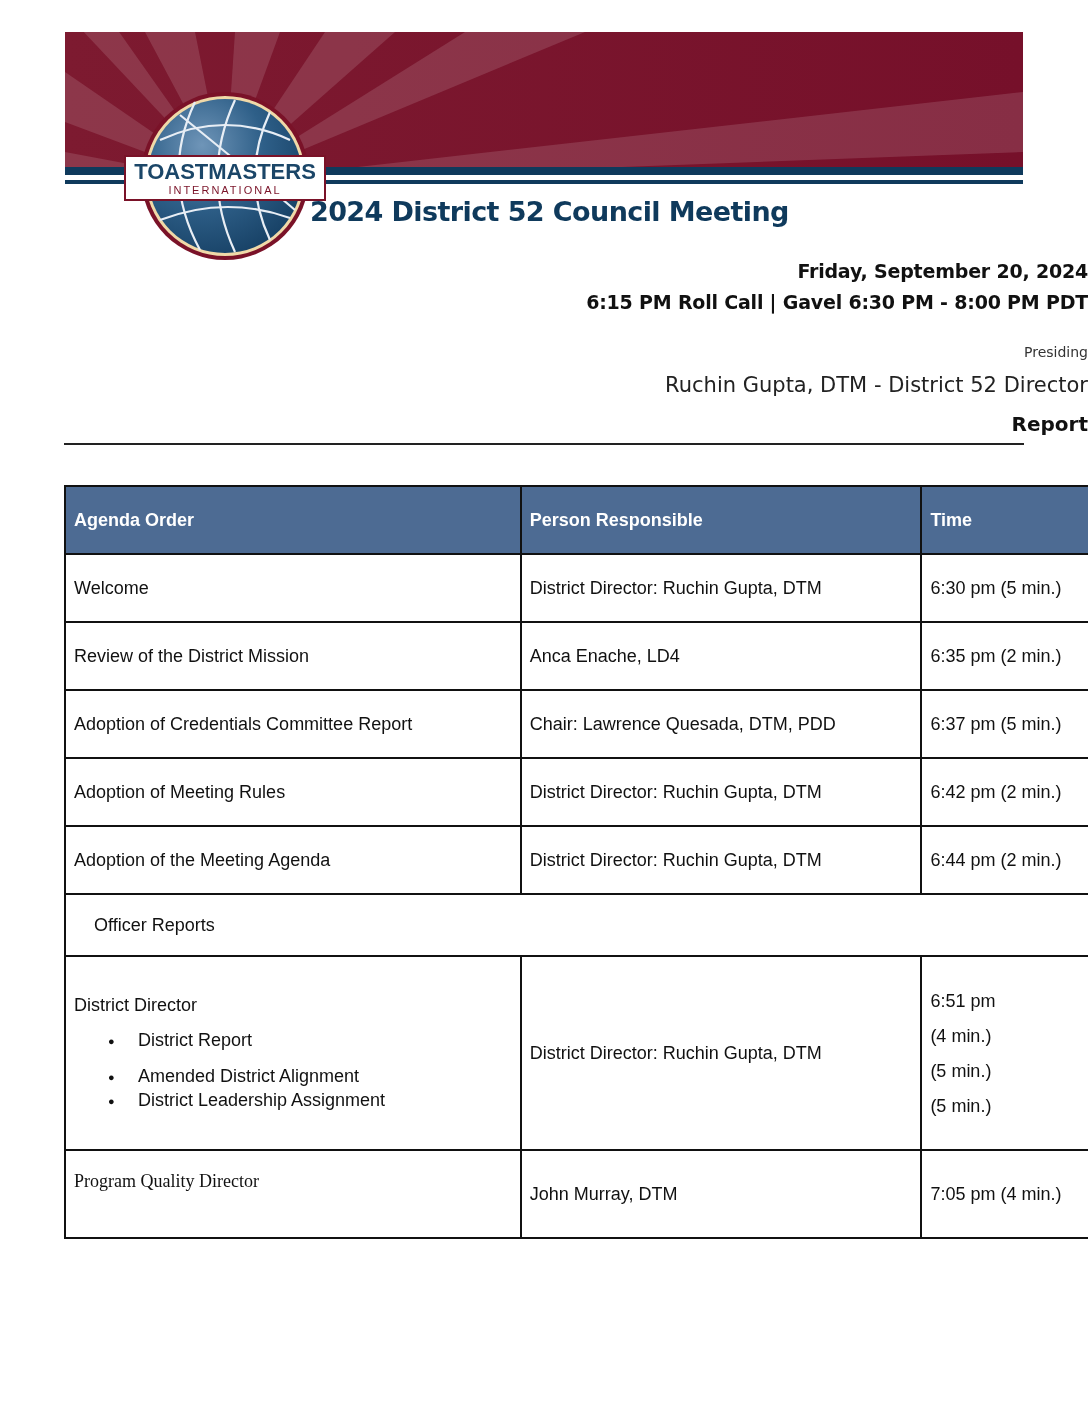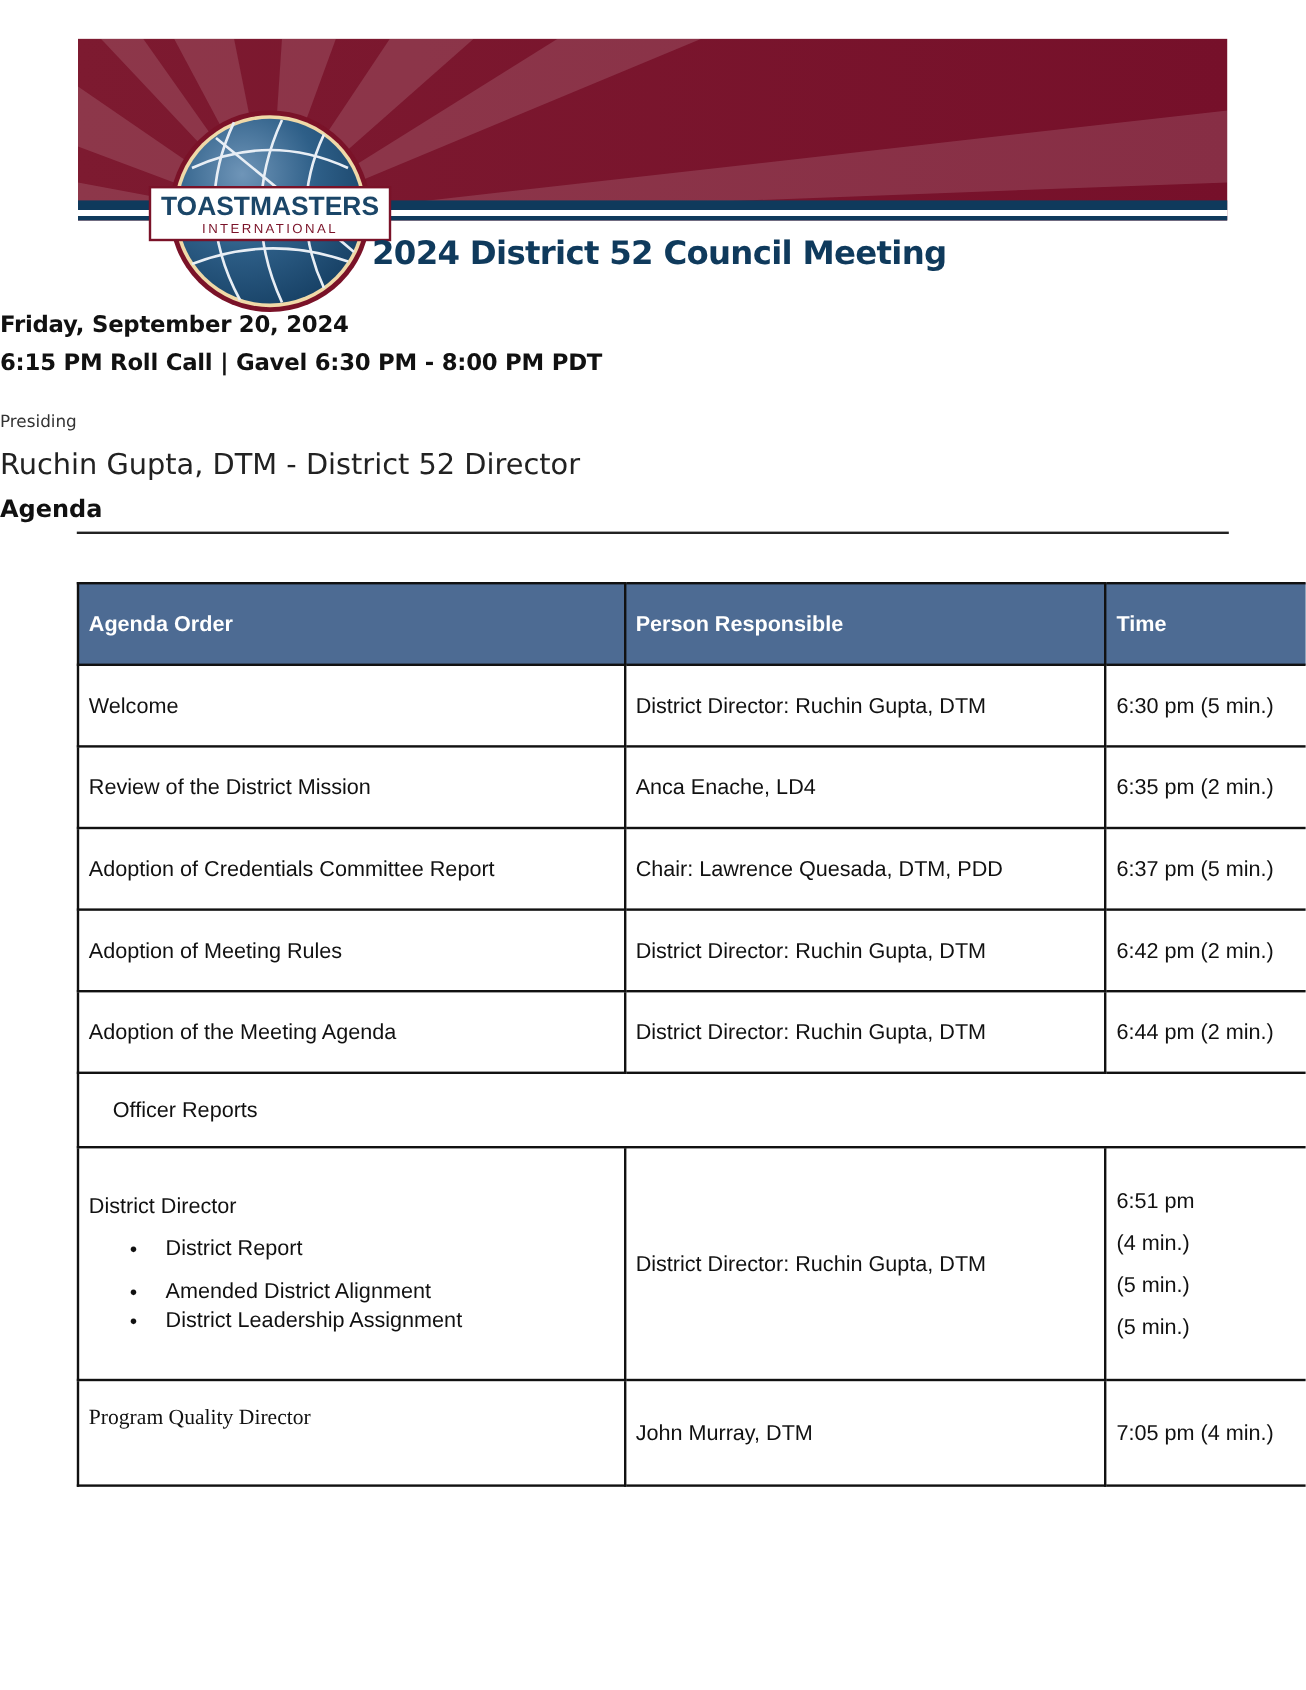--- a/index.html
+++ b/index.html
@@ -7,25 +7,25 @@
          font-family: "Liberation Sans", sans-serif; color: #000; }
 
   .banner { position: absolute; left: 65px; top: 32px; width: 958px; height: 152px; overflow: hidden; }
   .banner svg { display: block; }
 
   .logo { position: absolute; left: 120px; top: 90px; width: 210px; height: 172px; }
 
   .doc-title { position: absolute; left: 310px; top: 196px; font-family: "DejaVu Sans", sans-serif;
                font-weight: bold; font-size: 27px; color: #0f3a5c; letter-spacing: -0.6px; white-space: nowrap; }
 
-  .center-line { position: absolute; left: 0; width: 1088px; text-align: left; white-space: nowrap; }
+  .center-line { position: absolute; left: 0; width: 1088px; text-align: right; white-space: nowrap; }
   .date-line { top: 260px; font-family: "DejaVu Sans", sans-serif; font-weight: bold; font-size: 19px; color: #111; letter-spacing: -0.2px; }
   .time-line { top: 291px; font-family: "DejaVu Sans", sans-serif; font-weight: bold; font-size: 19px; color: #111; letter-spacing: -0.2px; }
   .presiding-label { top: 344px; font-family: "DejaVu Sans", sans-serif; font-size: 14px; color: #333; }
-  .presiding-name { top: 373px; font-family: "DejaVu Sans", sans-serif; font-size: 24px; color: #222; }
+  .presiding-name { top: 373px; font-family: "DejaVu Sans", sans-serif; font-size: 21px; color: #222; }
   .agenda-heading { top: 412px; font-family: "DejaVu Sans", sans-serif; font-weight: bold; font-size: 20px; color: #111; }
 
   .rule { position: absolute; left: 64px; top: 443px; width: 960px; height: 2px; background: #222; }
 
   table.agenda { position: absolute; left: 64px; top: 485px; width: 1084px; border-collapse: collapse;
                  font-family: "Liberation Sans", sans-serif; font-size: 18px; color: #111; }
   table.agenda td, table.agenda th { border: 2px solid #111; padding: 0 8px; vertical-align: middle; text-align: left; }
   table.agenda th { background: #4d6b93; color: #ffffff; font-weight: bold; height: 66px; }
   .c1 { width: 388px; } .c2 { width: 339px; } .c3 { width: 183px; }
   table.agenda tr.row td { height: 66px; }
@@ -97,21 +97,21 @@
     <text x="105" y="104" text-anchor="middle" font-family="Liberation Sans, sans-serif" font-size="11" letter-spacing="2" fill="#7a1228">INTERNATIONAL</text>
   </svg>
 </div>
 
 <div class="doc-title">2024 District 52 Council Meeting</div>
 
 <div class="center-line date-line">Friday, September 20, 2024</div>
 <div class="center-line time-line">6:15 PM Roll Call | Gavel 6:30 PM - 8:00 PM PDT</div>
 <div class="center-line presiding-label">Presiding</div>
 <div class="center-line presiding-name">Ruchin Gupta, DTM - District 52 Director</div>
-<div class="center-line agenda-heading">Agenda</div>
+<div class="center-line agenda-heading">Report</div>
 
 <div class="rule"></div>
 
 <table class="agenda">
   <thead>
     <tr>
       <th class="c1">Agenda Order</th>
       <th class="c2">Person Responsible</th>
       <th class="c3">Time</th>
     </tr>

